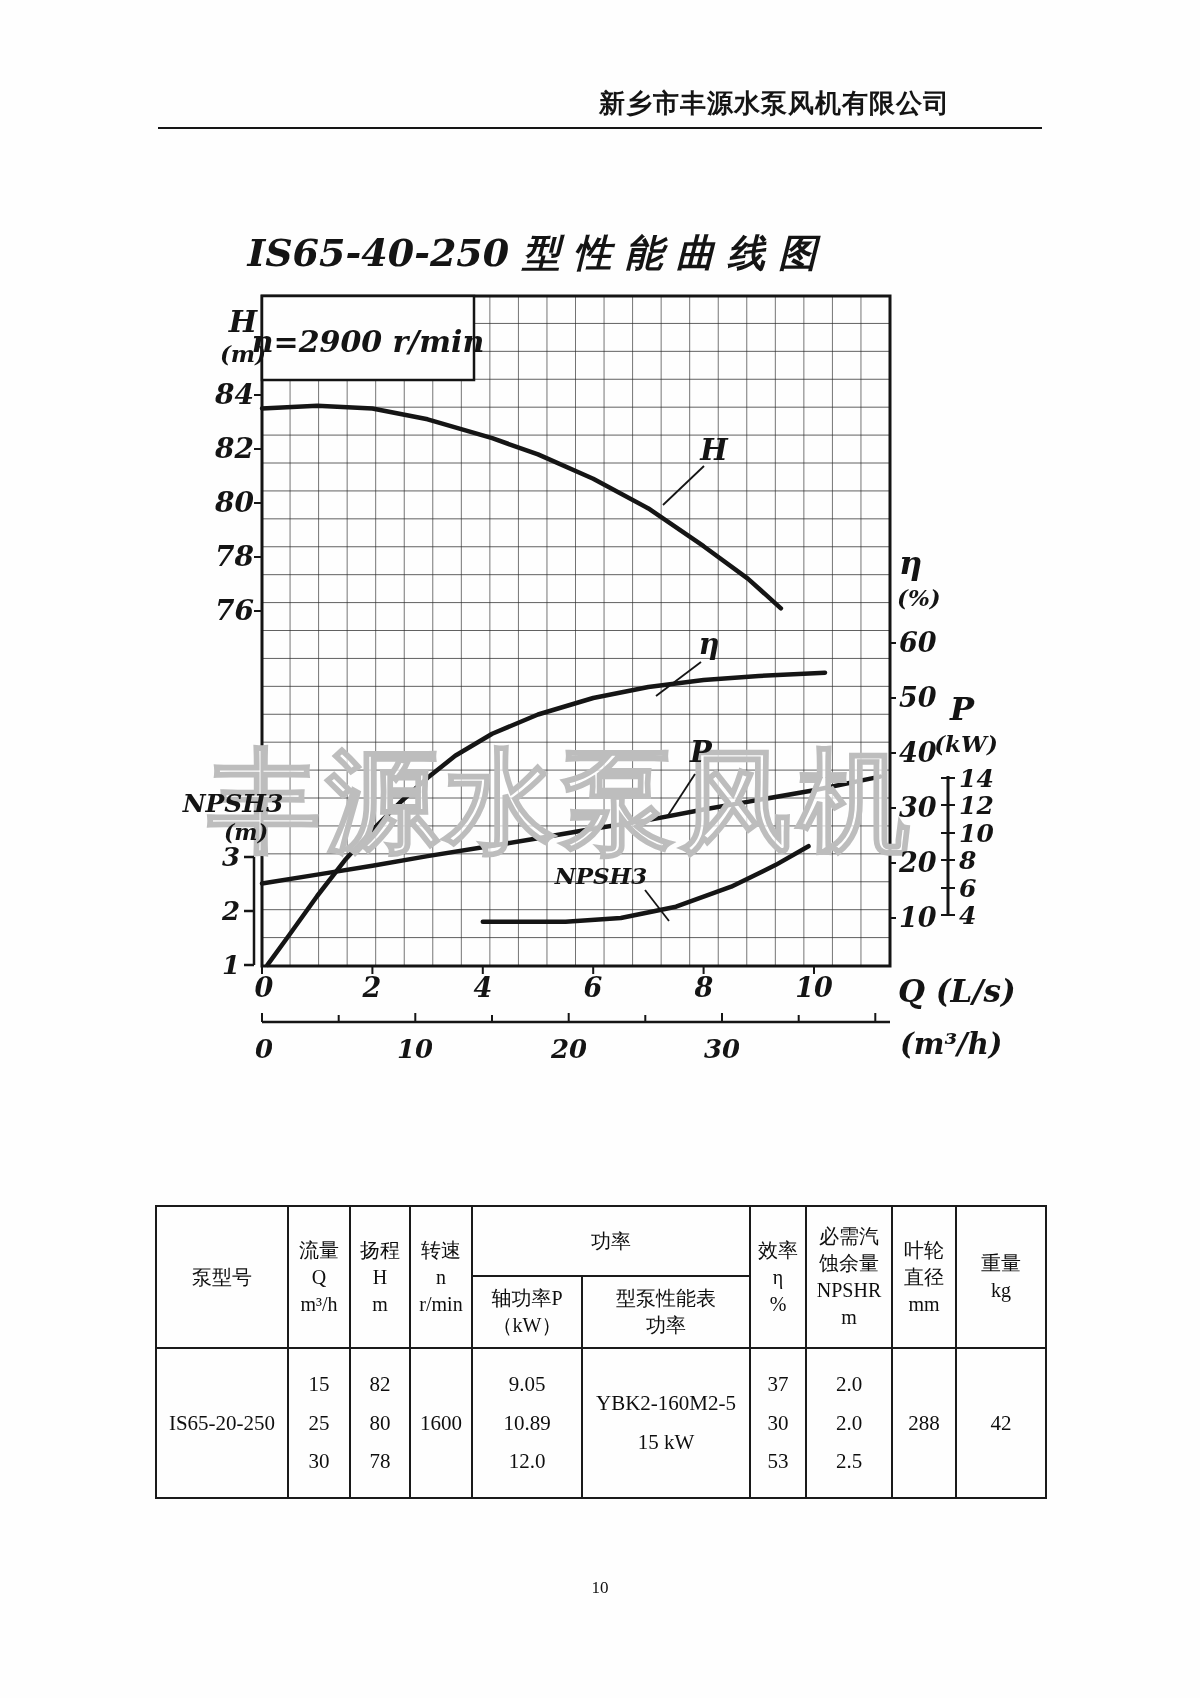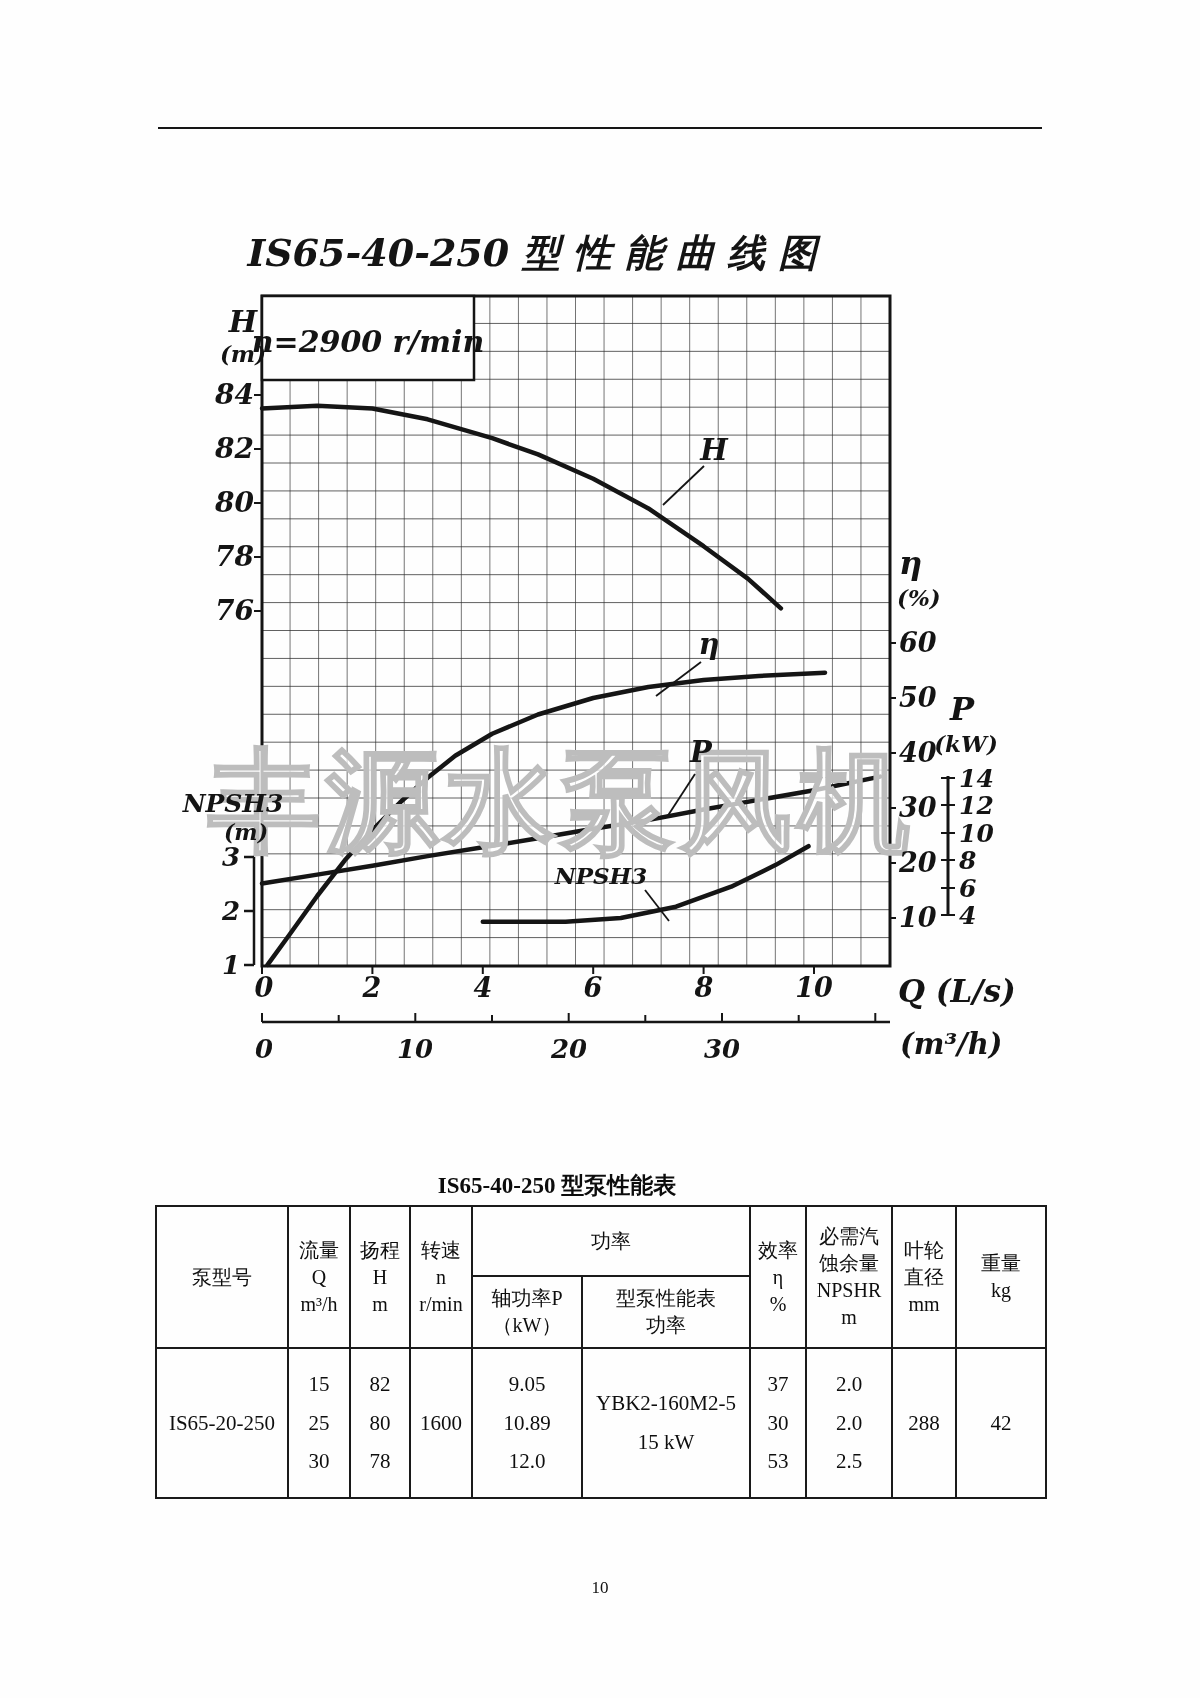--- a/index.html
+++ b/index.html
@@ -43,20 +43,21 @@
     white-space:pre-line; line-height:1.35; padding:2px;
   }
   .spec-table tr.data-row td { font-size:21px; line-height:1.85; }
   .page-num { position:absolute; top:1578px; left:0; width:100%; text-align:center; font-size:17px; }
 </style>
 </head>
 <body>
 
 <div class="page">
 
+  <div class="company">新乡市丰源水泵风机有限公司</div>
   <div class="header-rule"></div>
 
   <svg class="chart-svg" width="950" height="865" viewBox="130 210 950 865">
     <defs>
       <pattern id="gridpat" patternUnits="userSpaceOnUse" x="262" y="296" width="28.545" height="27.917">
         <path d="M28.545 0 V27.917 M0 27.917 H28.545" stroke="#2c2c2c" stroke-width="1.3" fill="none"></path>
       </pattern>
     </defs>
 
     <text class="hand hand-b" x="532" y="266" font-size="38" text-anchor="middle">IS65-40-250 型 性 能 曲 线 图</text>
@@ -146,21 +147,20 @@
       <path class="axisline" stroke-width="2.5" d="M262 1022 H890"></path>
       <path class="axisline" stroke-width="2" d="M262 1022 v-9 M338.7 1022 v-7 M415.3 1022 v-9 M492 1022 v-7 M568.7 1022 v-9 M645.3 1022 v-7 M722 1022 v-9 M798.7 1022 v-7 M875.3 1022 v-9"></path>
       <text class="hand hand-b" x="264" y="1058" font-size="26" text-anchor="middle">0</text>
       <text class="hand hand-b" x="415" y="1058" font-size="26" text-anchor="middle">10</text>
       <text class="hand hand-b" x="569" y="1058" font-size="26" text-anchor="middle">20</text>
       <text class="hand hand-b" x="722" y="1058" font-size="26" text-anchor="middle">30</text>
       <text class="hand hand-b" x="900" y="1054" font-size="29">(m³/h)</text>
     </g>
   </svg>
 
-  <div class="table-title">IS65-40-250 型泵性能表</div>
 
   <table class="spec-table">
     <colgroup>
       <col style="width:132px">
         <col style="width:62px">
         <col style="width:60px">
         <col style="width:62px">
       <col style="width:110px">
         <col style="width:168px">
         <col style="width:56px">

